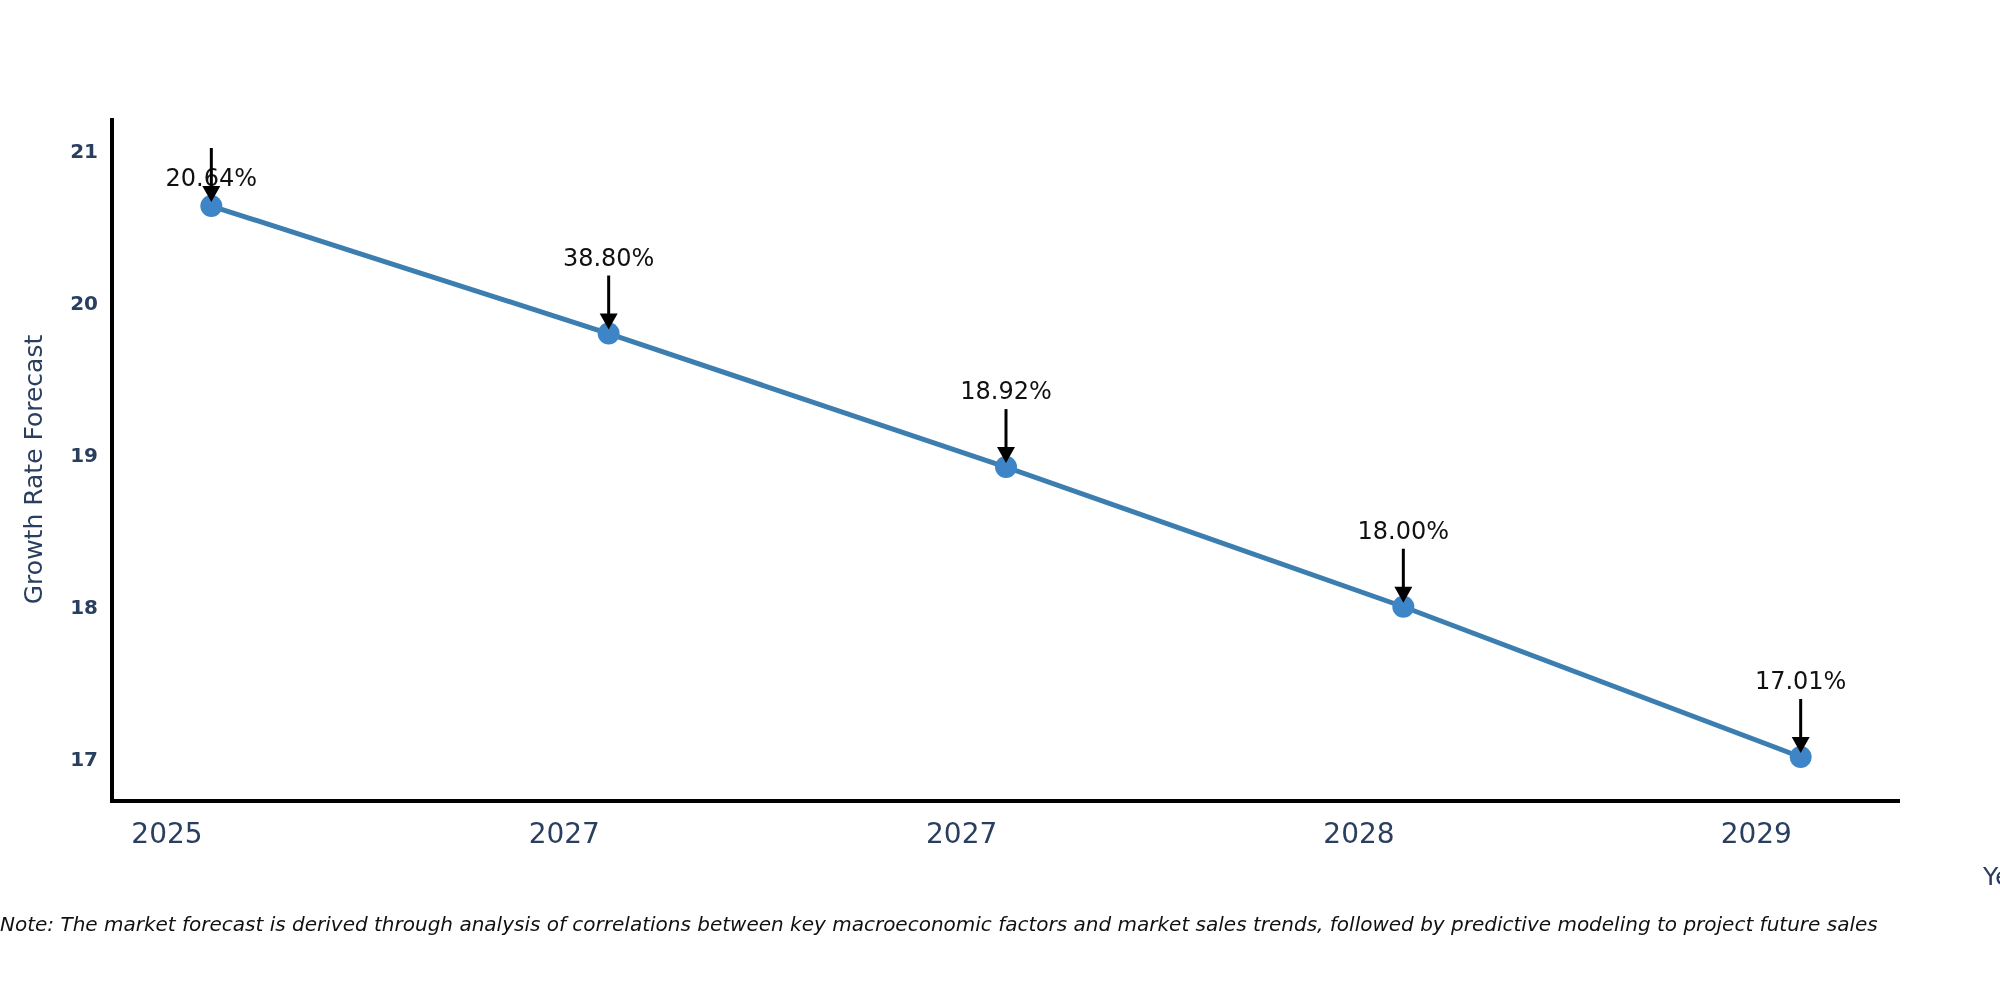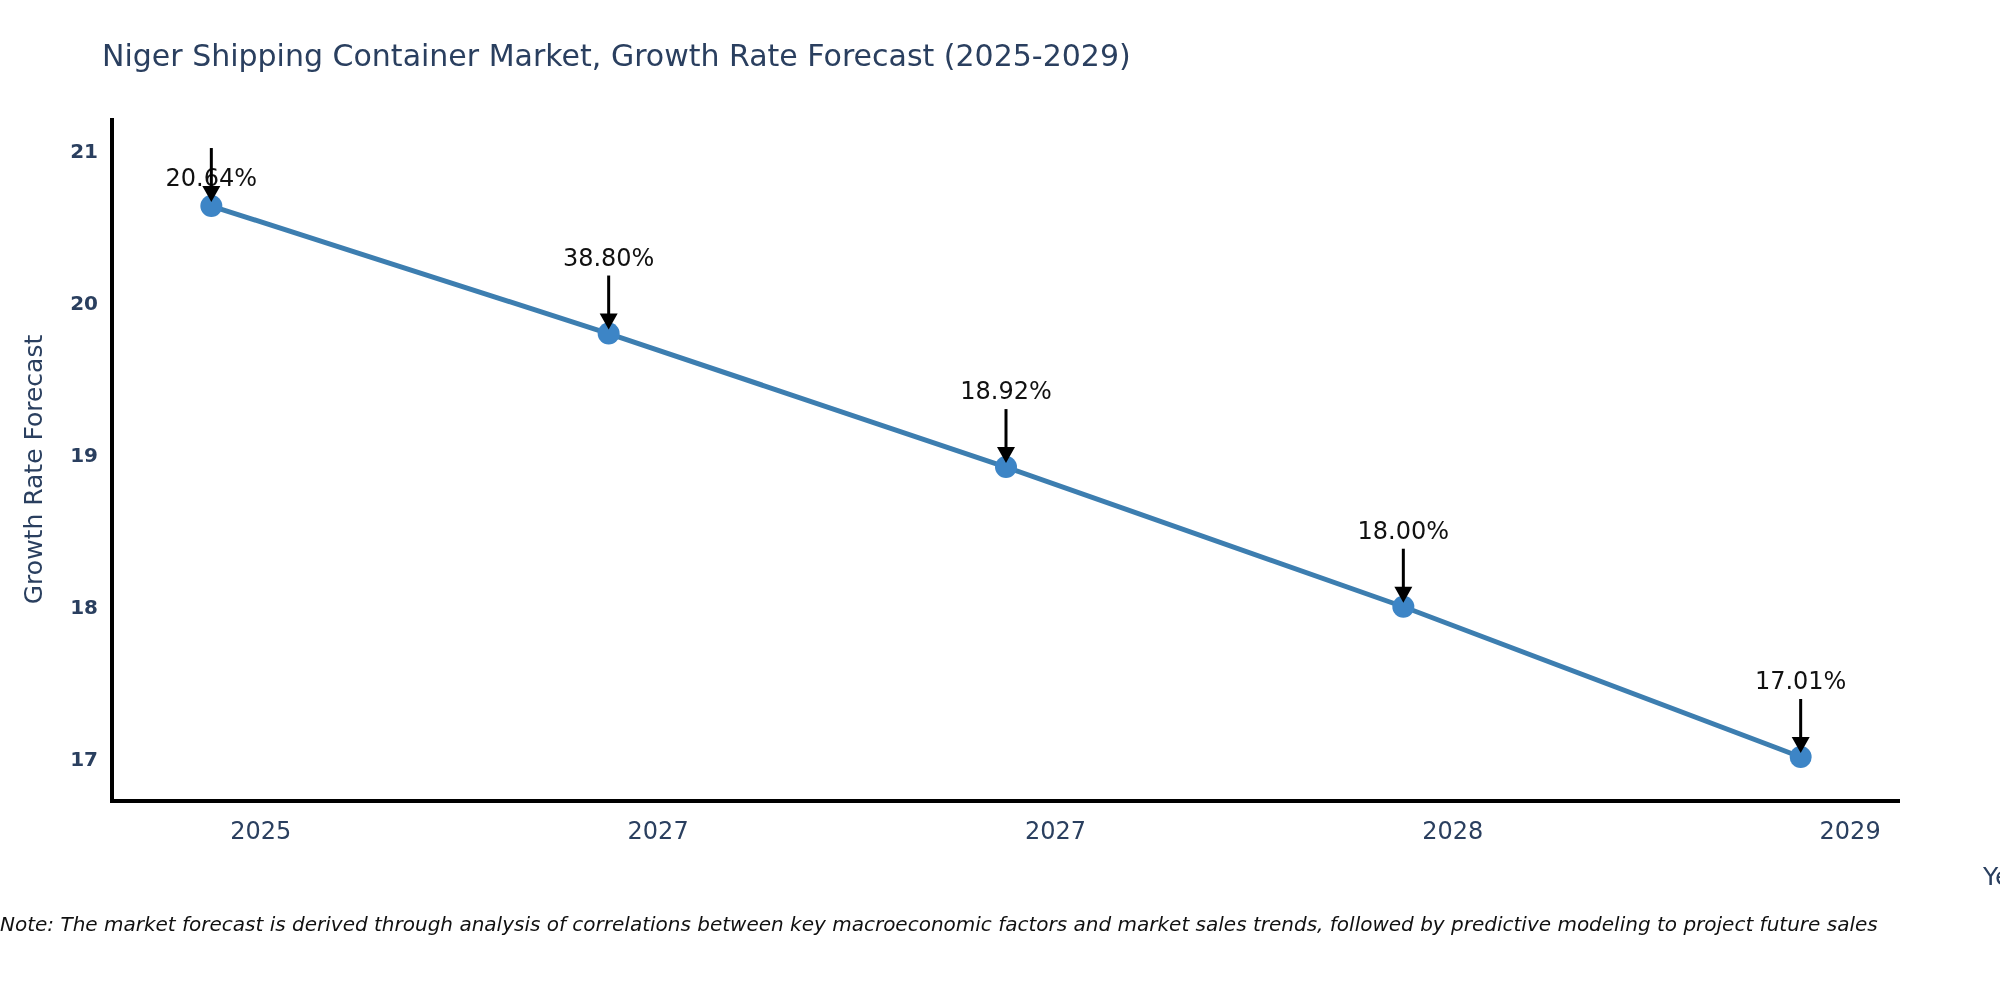--- a/index.html
+++ b/index.html
@@ -70,40 +70,39 @@
     width: 70px;
     text-align: right;
     font-size: 20px;
     color: #2a3f5f;
     transform: translateY(-50%);
     font-weight: bold;
   }
   .xtick-label {
     position: absolute;
     width: 160px;
-    text-align: right;
-    font-size: 24px;
+    text-align: left;
+    font-size: 28px;
     color: #2a3f5f;
     transform: translateX(-50%);
   }
   .annotation-label {
     position: absolute;
     font-size: 24px;
     color: #111111;
     white-space: nowrap;
     transform: translateX(-50%);
   }
   svg { display: block; }
 </style>
 </head>
 <body>
 
 <div id="chart-root">
 
-  <div class="chart-title">Niger Shipping Container Market, Growth Rate Forecast (2025-2029)</div>
 
   <div class="y-axis-title">Growth Rate Forecast</div>
 
   <div id="ytick-labels">
       <div class="ytick-label" style="top: 151.391px; left: 28px;">21</div>
       <div class="ytick-label" style="top: 303.169px; left: 28px;">20</div>
       <div class="ytick-label" style="top: 454.947px; left: 28px;">19</div>
       <div class="ytick-label" style="top: 606.724px; left: 28px;">18</div>
       <div class="ytick-label" style="top: 758.502px; left: 28px;">17</div>
     </div>

